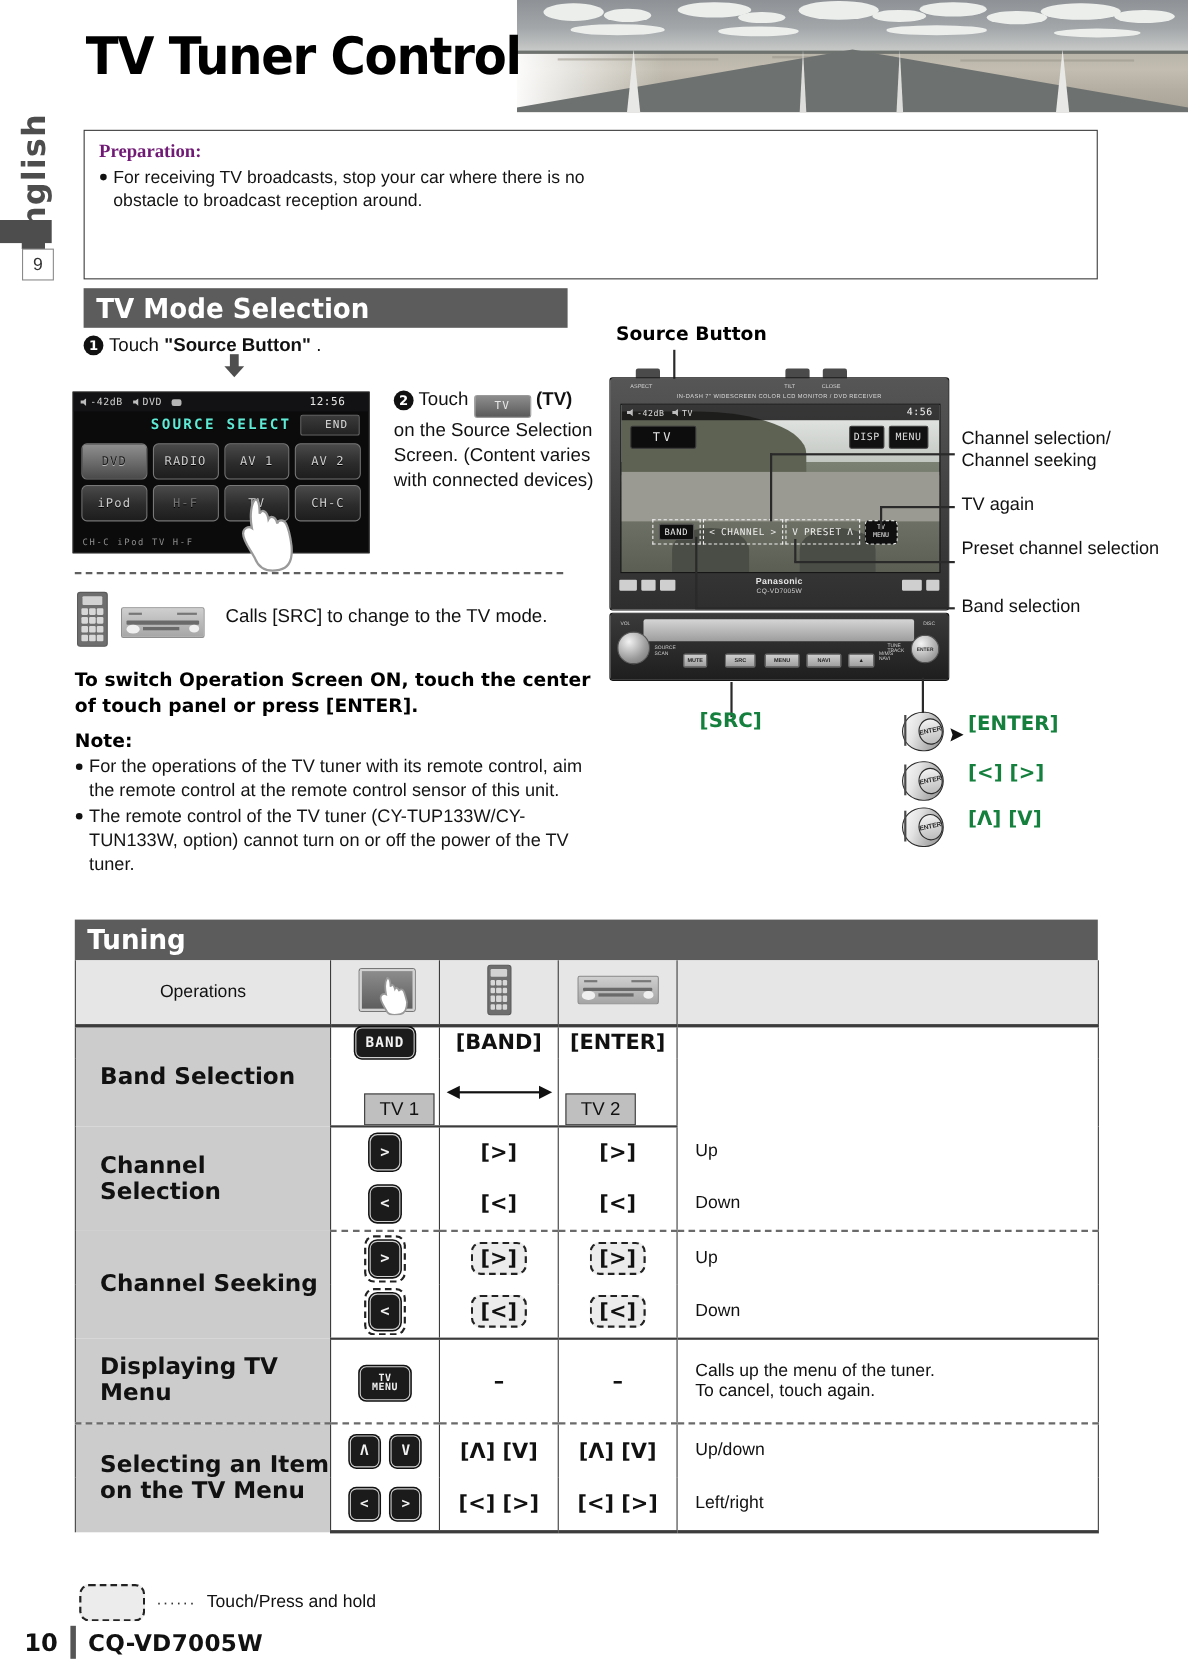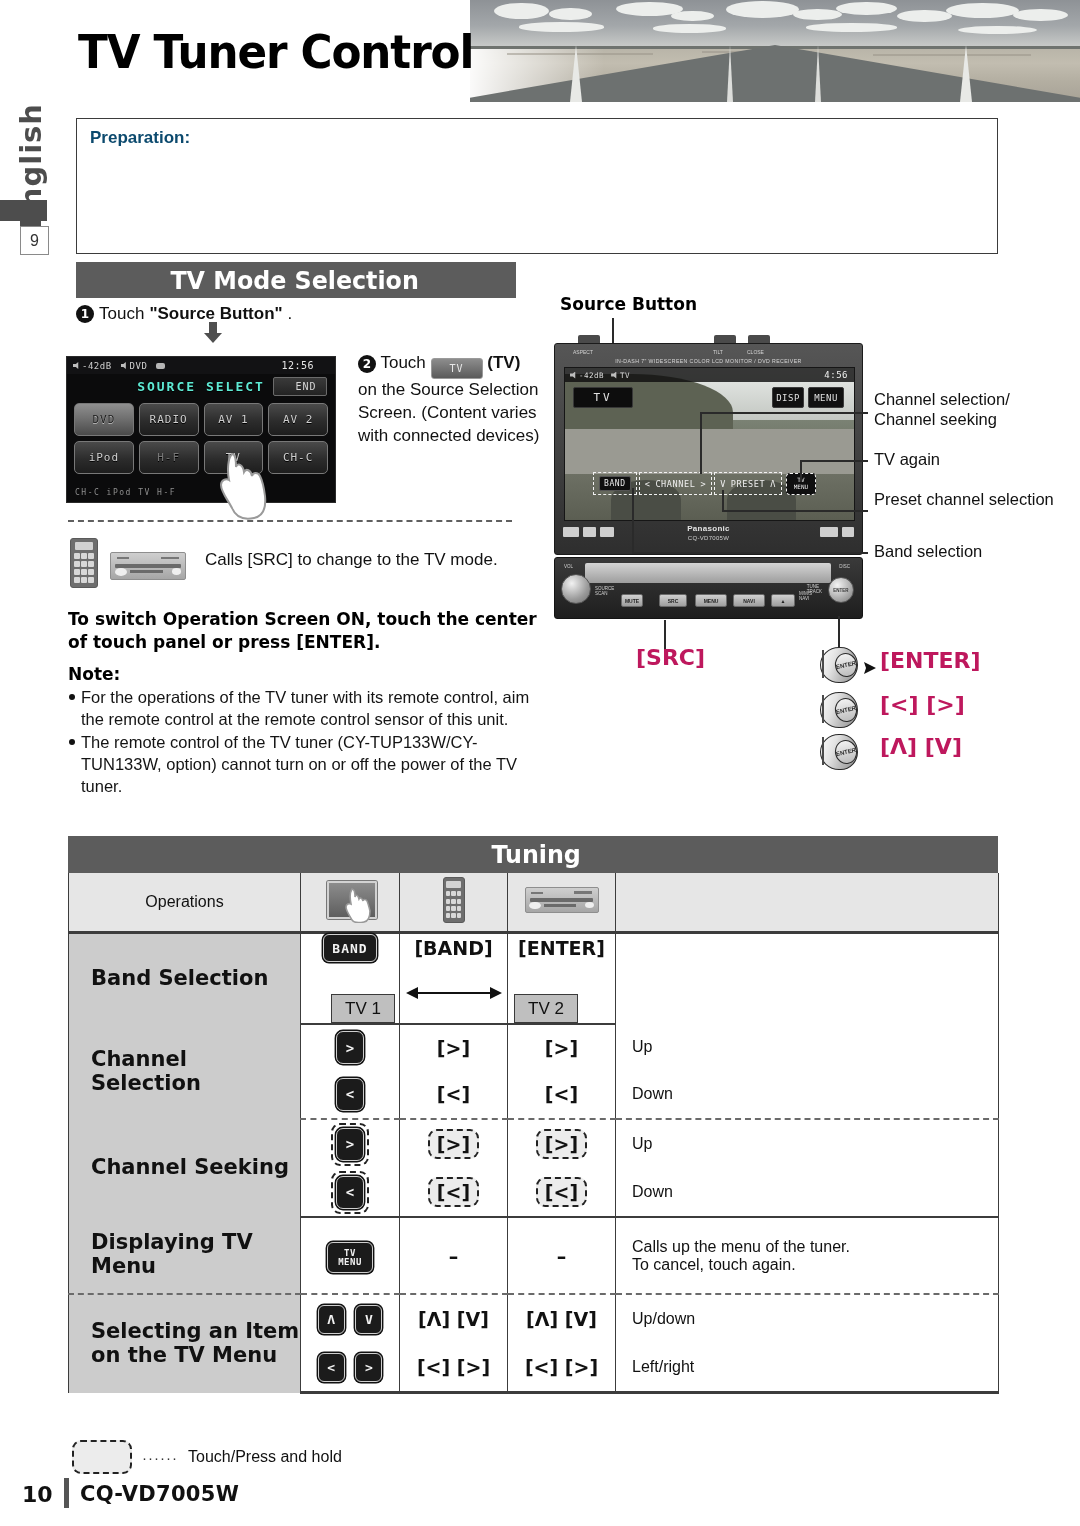--- a/index.html
+++ b/index.html
@@ -114,22 +114,22 @@
   
   .prep-box {
     position:absolute;
     left: 76px; top: 118px;
     width: 922px; height: 136px;
     border: 1.5px solid #3b3b3b;
     box-sizing: border-box;
     padding: 9px 13px 0 13px;
   }
   .prep-title {
-    font-family: Liberation Sans, sans-serif;
-    font-weight:700; font-size:17px; color:#0c4a6e;
+    font-family: Liberation Serif, serif;
+    font-weight:700; font-size:17px; color:#701a75;
     margin-bottom: 3px;
   }
   .prep-cols { display:flex; gap: 8px; }
   .prep-col { width: 468px; }
   .bullet-li {
     position: relative;
     padding-left: 13px;
     font-size: 16px;
     line-height: 1.32;
     margin-bottom: 2px;
@@ -139,21 +139,21 @@
     content:"";
     position:absolute; left:1px; top:7px;
     width:6px; height:6px; border-radius:50%;
     background:#111;
   }
 
   
   .sec-bar {
     position:absolute;
     background:#5c5c5c;
-    display:flex; align-items:center;justify-content:center;
+    display:flex; align-items:center;
   }
   .sec-bar .sec-txt {
     color:#fff;
     font-family:"DejaVu Sans", sans-serif;
     font-weight:700;
     padding-left: 12px;
     transform: scaleX(0.95);
     transform-origin:left center;
     white-space:nowrap;
   }
@@ -474,21 +474,21 @@
   .callout { position:absolute; background:#2a2a2a; }
   .callout-label {
     position:absolute; font-size:16.5px; color:#111; line-height:1.2;
     font-family:"Liberation Sans", sans-serif;
   }
 
   
   .bracket-label{
     position:absolute;
     font-family:"DejaVu Sans", sans-serif;
-    font-weight:700; font-size:22px; color:#be185d;
+    font-weight:700; font-size:18px; color:#15803d;
   }
   .dial{
     position:absolute; width:44px;height:40px;
   }
   .dial .body{
     position:absolute;left:4px;top:2px;width:36px;height:34px;
     border-radius:50% 45% 45% 50% / 50%;
     background:linear-gradient(110deg,#fdfdfd 0%,#e3e3e3 35%,#b7b7b7 65%,#8f8f8f 100%);
     border:1.6px solid #2a2a2a;
   }
@@ -641,20 +641,23 @@
 
 <div class="side-lang">
   <span>English</span>
 </div>
 <div class="side-bar"></div>
 <div class="side-pagenum">9</div>
 
 <div class="prep-box">
   <div class="prep-title">Preparation:</div>
   <div class="prep-cols">
+    <div class="prep-col">
+      <div class="bullet-li">For receiving TV broadcasts, stop your car where there is no obstacle to broadcast reception around.</div>
+    </div>
   </div>
 </div>
 
 <div class="sec-bar" id="sec-tvmode">
   <div class="sec-txt">TV Mode Selection</div>
 </div>
 
 <div class="step-line" style="left:76px;top:304px;">
   <span class="step-badge">1</span>
   <span>Touch </span>

